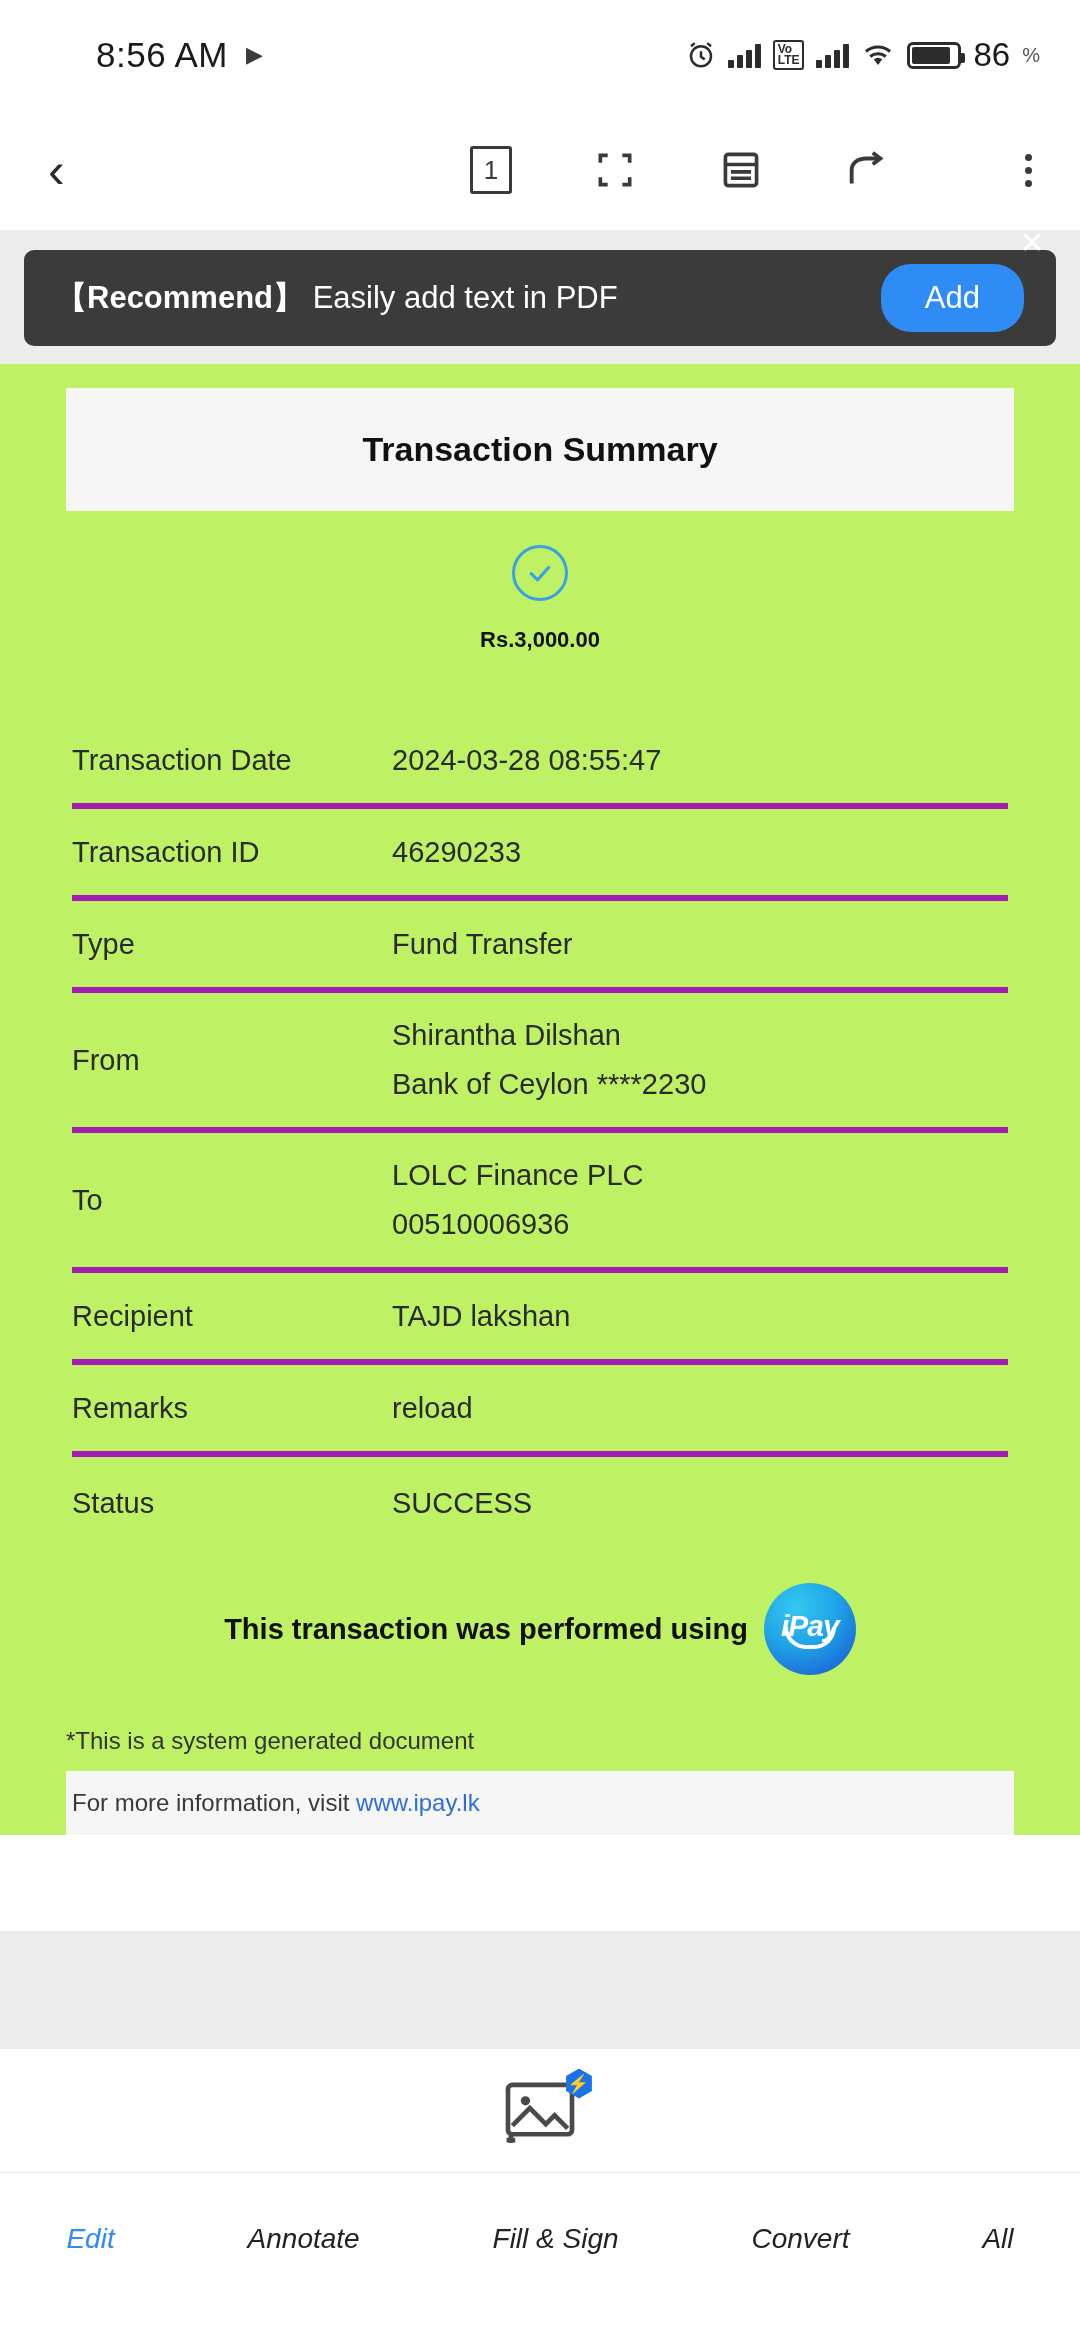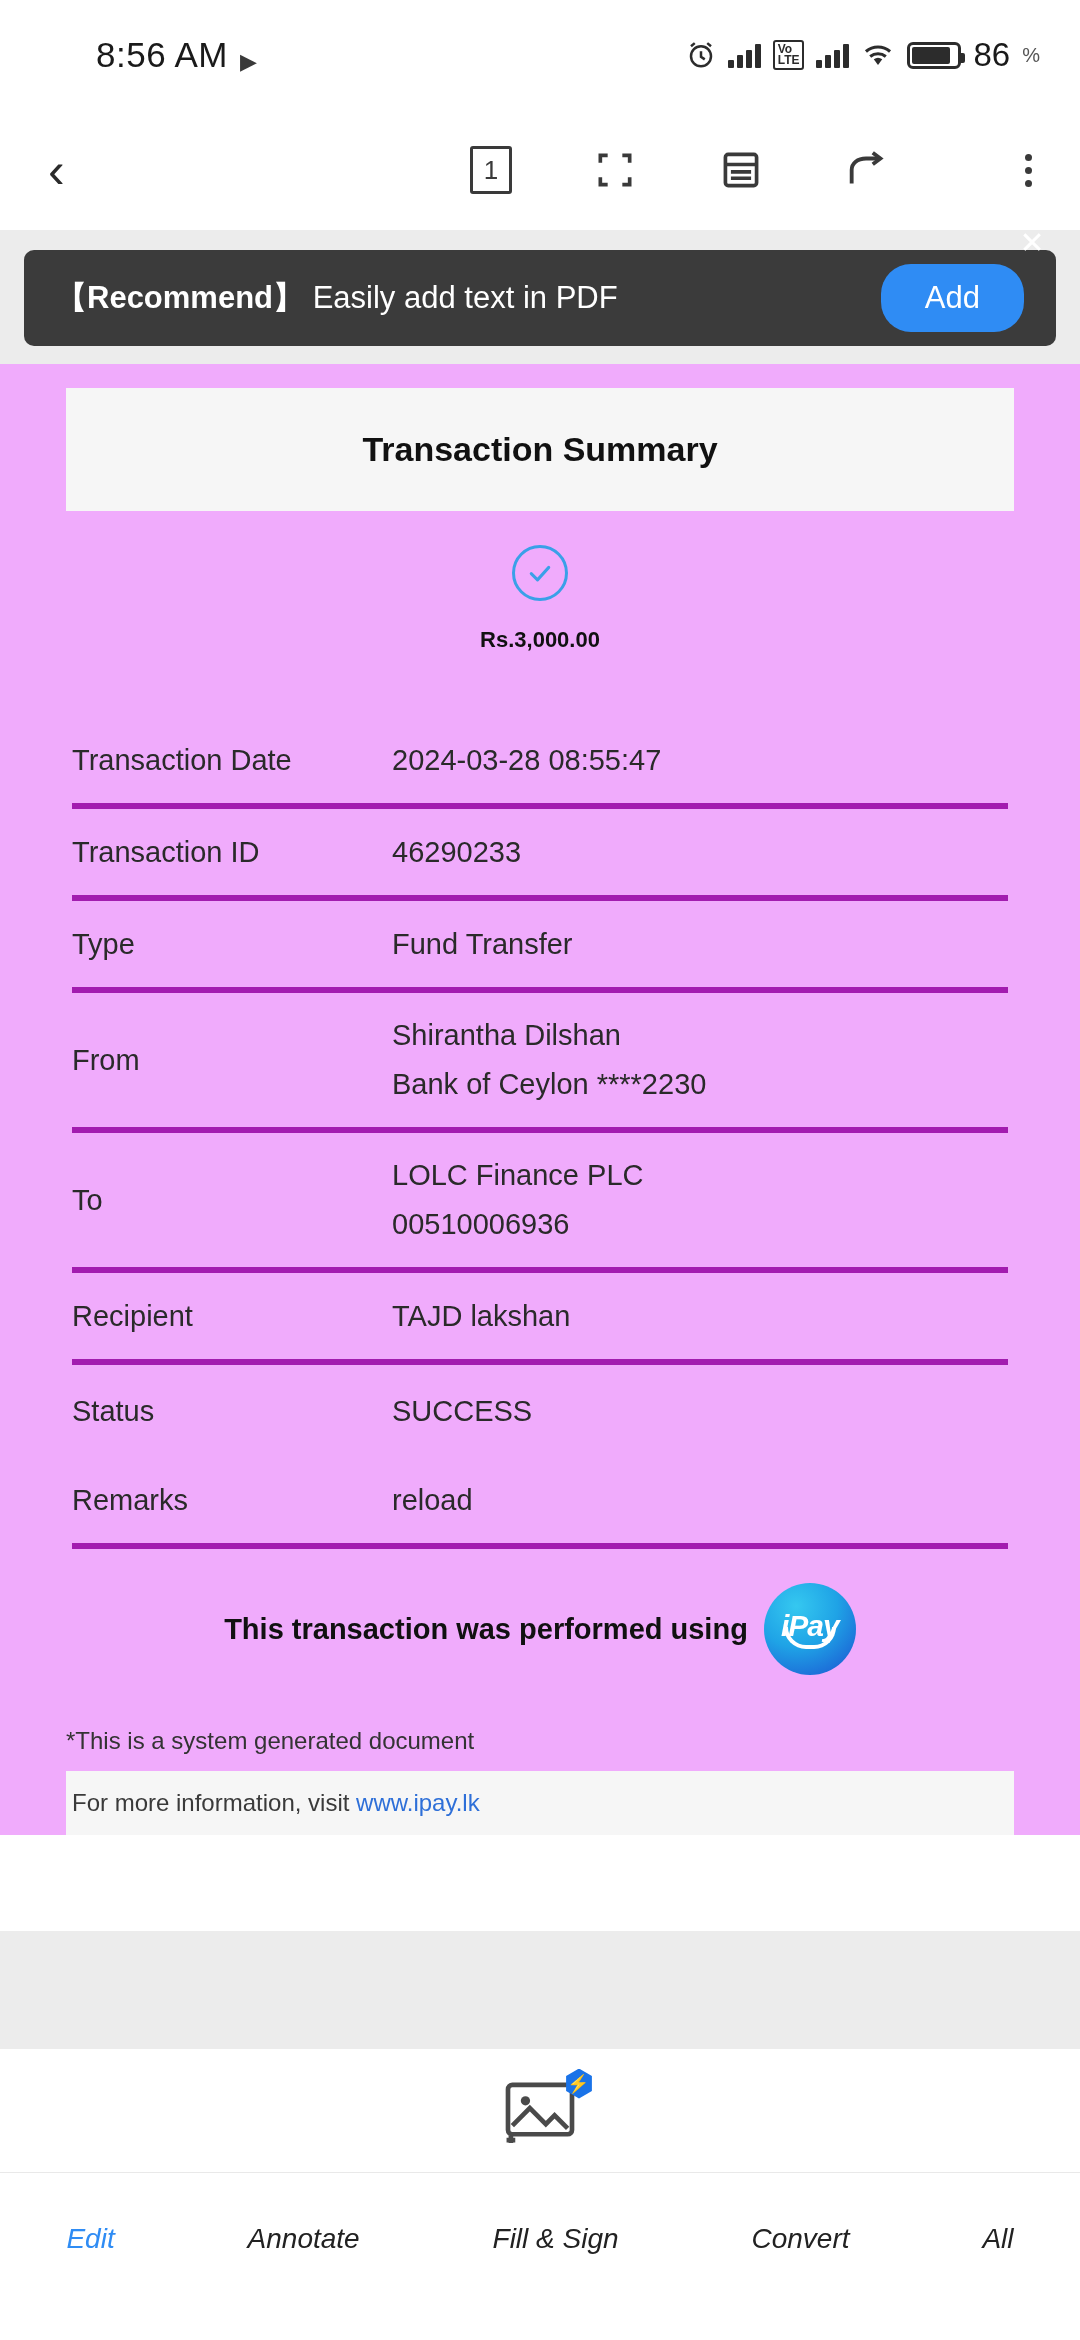--- a/index.html
+++ b/index.html
@@ -15,22 +15,22 @@
   .statusbar {
     height: 110px;
     display: flex;
     align-items: center;
     justify-content: space-between;
     padding: 0 40px 0 0;
     background: #ffffff;
   }
   .status-left {
     display: flex;
-    align-items: flex-end;
-    gap: 12px;
+    align-items: center;
+    gap: 18px;
     padding-left: 96px;
   }
   .status-time {
     font-size: 35px;
     color: #1a1a1a;
     letter-spacing: 0.5px;
   }
   .play-glyph { font-size: 22px; color: #3a3a3a; }
   .status-right {
     display: flex;
@@ -144,21 +144,21 @@
     top: -28px;
     right: 4px;
     color: #ffffff;
     font-size: 30px;
     width: 40px; height: 40px;
     display: flex; align-items: center; justify-content: center;
   }
 
   
   .doc {
-    background: #f0abfc;
+    background: #bef264;
     padding: 0 0 0 0;
   }
   .doc-inner { padding: 24px 66px 0 66px; }
   .doc-head {
     background: #f6f6f6;
     text-align: center;
     padding: 42px 0;
     font-size: 34px;
     font-weight: bold;
     color: #111;
@@ -421,30 +421,30 @@
           <div>LOLC Finance PLC</div>
           <div class="line2">00510006936</div>
         </div>
       </div>
       <div class="row">
         <div class="k">Recipient</div>
         <div class="v">
             <div>TAJD lakshan</div>
           </div>
       </div>
+      <div class="row">
+        <div class="k">Remarks</div>
+        <div class="v">
+            <div>reload</div>
+          </div>
+      </div>
       <div class="row" style="border-bottom:none;">
         <div class="k">Status</div>
         <div class="v">
             <div>SUCCESS</div>
-          </div>
-      </div>
-      <div class="row">
-        <div class="k">Remarks</div>
-        <div class="v">
-            <div>reload</div>
           </div>
       </div>
     </div>
 
     <div class="performed">
       <div class="txt">This transaction was performed using</div>
       <div class="ipay-logo">
           <span>iPay</span>
         </div>
     </div>

